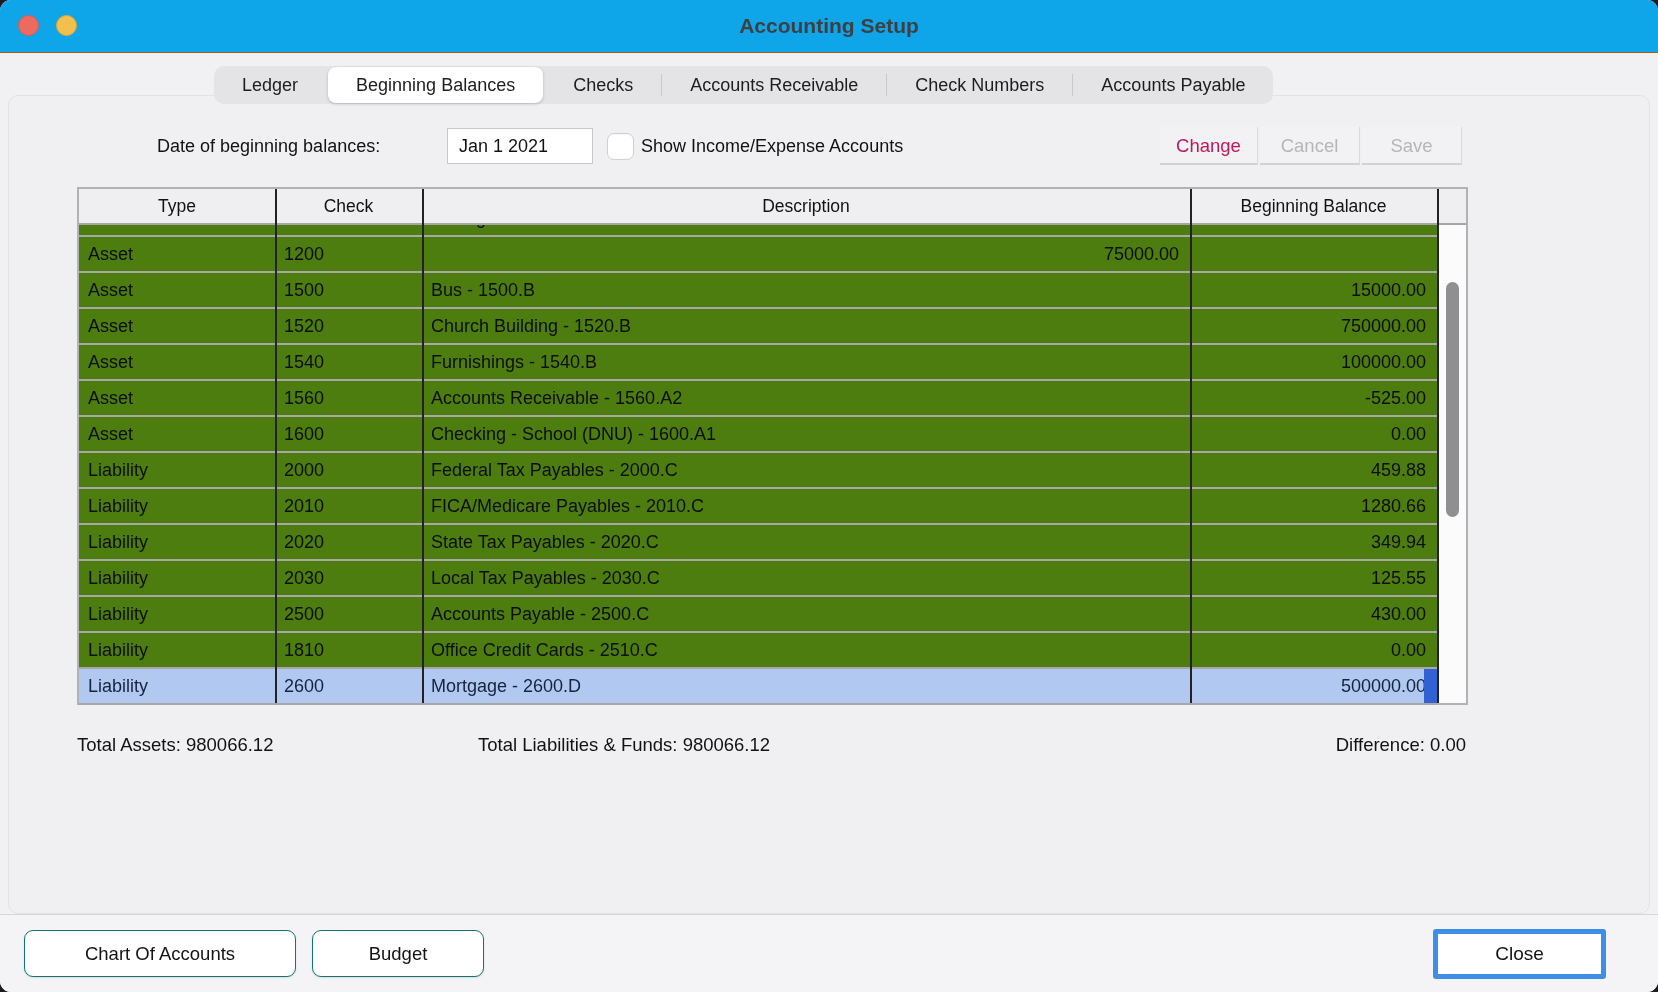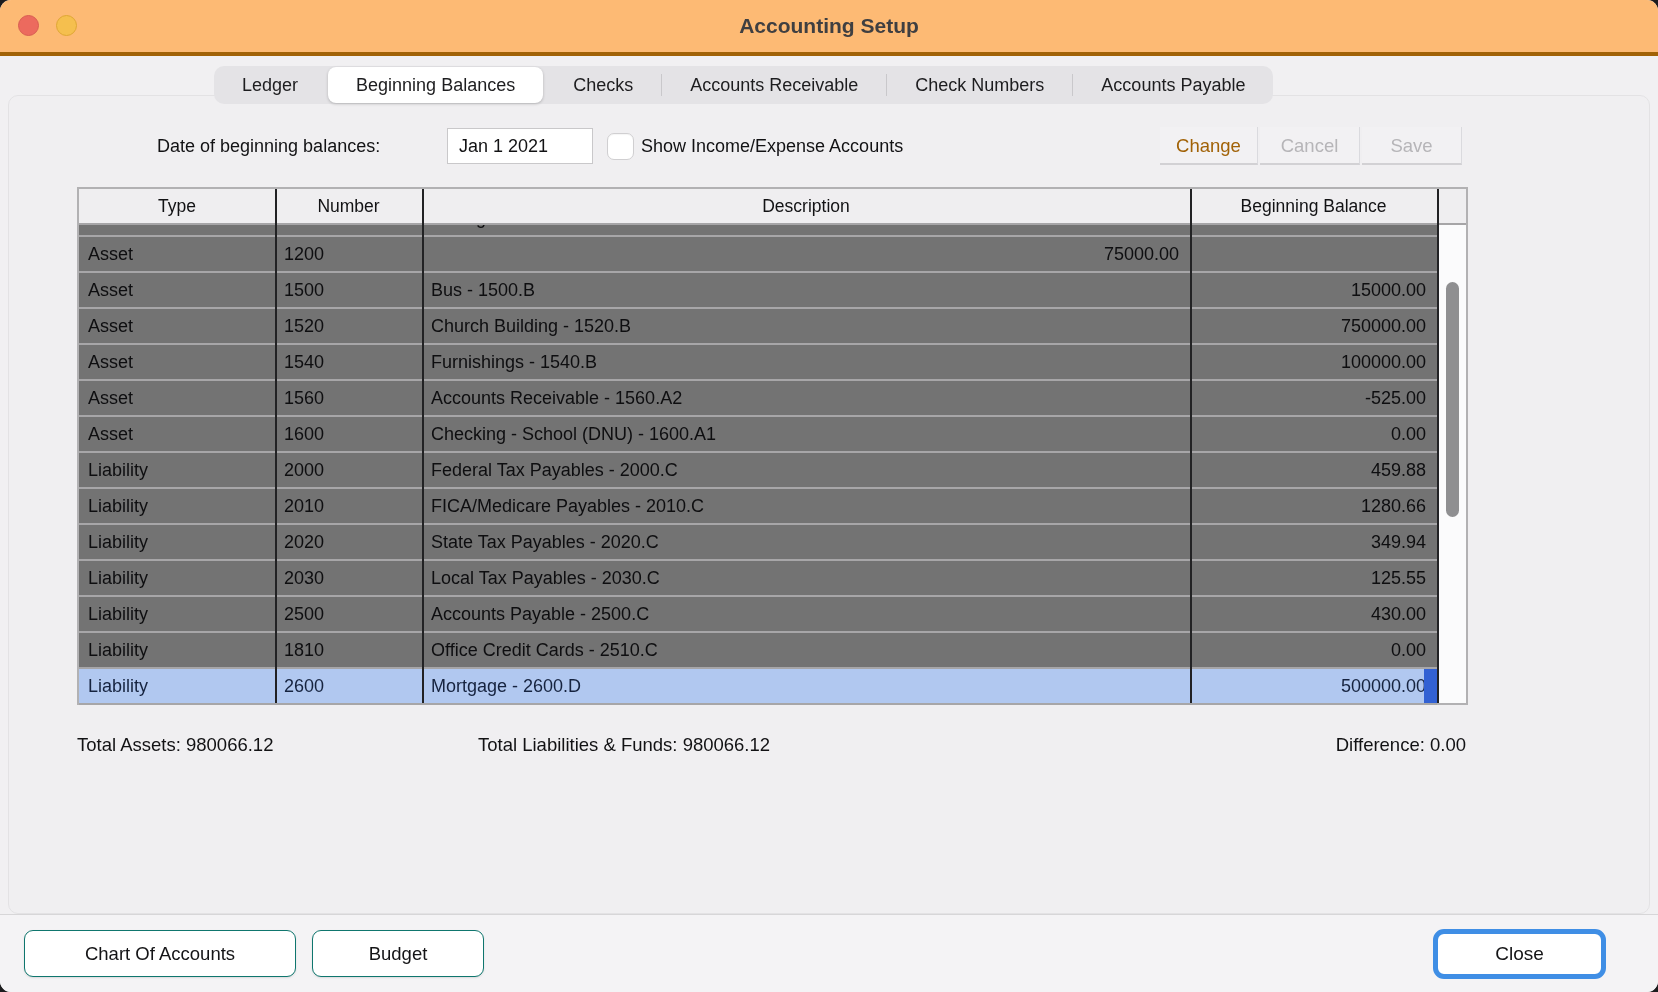--- a/index.html
+++ b/index.html
@@ -1,19 +1,19 @@
 <!DOCTYPE html>
 <html><head>
 <meta charset="utf-8">
 <style>
   html,body{margin:0;padding:0;background:#1c1c1e;font-family:"Liberation Sans",sans-serif;}
   .window{position:relative;width:1658px;height:992px;background:#f1f0f2;border-radius:11px;overflow:hidden;
           -webkit-font-smoothing:antialiased;}
   
-  .titlebar{position:absolute;left:0;top:0;right:0;height:52px;background:#fdba74;border-bottom:4px solid #a16207;}
+  .titlebar{position:absolute;left:0;top:0;right:0;height:52px;background:#0ea5e9;border-bottom:1px solid #a16207;}
   .title{position:absolute;left:0;right:0;top:0;height:52px;line-height:52px;text-align:center;
          font-size:21px;font-weight:bold;color:#3f3f41;}
   .tl{position:absolute;top:15px;width:21px;height:21px;border-radius:50%;}
   .tl.red{left:18px;background:#ec6a5e;border:1px solid #d85d52;box-sizing:border-box;}
   .tl.yellow{left:56px;background:#f5bf4e;border:1px solid #dfa733;box-sizing:border-box;}
   
   .panel{position:absolute;left:8px;right:8px;top:95px;bottom:78px;background:#f0eff1;
          border:1px solid #e3e2e4;border-radius:10px;}
   
   .tabs{position:absolute;left:214px;top:66px;height:38px;display:flex;align-items:stretch;
@@ -24,52 +24,52 @@
   .tabdiv.hidden{background:transparent;}
   
   .lbl{position:absolute;font-size:18px;color:#121214;}
   .date-input{position:absolute;left:447px;top:128px;width:146px;height:36px;box-sizing:border-box;
               background:#fff;border:1px solid #c9c8ca;font-size:18px;padding:0 0 0 11px;color:#121214;
               font-family:"Liberation Sans",sans-serif;outline:none;}
   .checkbox{position:absolute;left:607px;top:133px;width:25px;height:25px;background:#fff;
             border:1px solid #d0cfd1;border-radius:7px;box-shadow:inset 0 1px 1px rgba(0,0,0,.04);}
   .flatbtn{position:absolute;top:127px;height:38px;line-height:38px;text-align:center;font-size:18.5px;
            background:#f2f1f3;border-right:1px solid #dadade;border-bottom:2px solid #d2d1d4;box-sizing:border-box;}
-  .flatbtn.enabled{color:#a16207;}
+  .flatbtn.enabled{color:#be185d;}
   .flatbtn.disabled{color:#b6b5b8;}
   
   .table{position:absolute;left:77px;top:187px;width:1391px;height:518px;box-sizing:border-box;
          border:2px solid #b2b1b3;background:#fff;}
   .thead{position:absolute;left:0;top:0;right:0;height:34px;background:#efeef0;border-bottom:2px solid #a6a5a7;
          display:grid;grid-template-columns:196px 147px 768px 247px 1fr;align-items:center;}
   .th{text-align:center;font-size:17.5px;color:#121214;}
   .vline{position:absolute;top:0;bottom:0;width:2px;background:#222224;z-index:3;}
   .scrollarea{position:absolute;top:36px;bottom:0;right:0;width:27px;background:#fbfbfc;}
   .thumb{position:absolute;width:13px;border-radius:6.5px;background:#8f8f91;}
   .tbody{position:absolute;left:0;top:36px;width:1358px;height:480px;overflow:hidden;}
   .trow{display:grid;grid-template-columns:196px 147px 768px 247px;height:34px;border-bottom:2px solid #a7a6a8;
-        background:#737373;align-items:center;font-size:18px;color:#0e0e10;position:relative;}
+        background:#4d7c0f;align-items:center;font-size:18px;color:#0e0e10;position:relative;}
   .trow:first-child{margin-top:-24px;}
   .trow.sel{background:#b1c8f0;color:#16233f;}
   .cell{white-space:nowrap;overflow:hidden;}
   .c-type,.c-number,.c-description{padding-left:9px;}
   .c-balance{text-align:right;padding-right:11px;}
   .endblock{position:absolute;right:0;top:0;bottom:0;width:13px;background:#3261d3;}
   
   .totals{position:absolute;top:734px;left:0;right:0;height:24px;font-size:18.5px;color:#121214;}
   .tot-a{position:absolute;left:77px;}
   .tot-l{position:absolute;left:478px;}
   .tot-d{position:absolute;right:192px;}
   
   .footer{position:absolute;left:0;right:0;bottom:0;height:77px;background:#f4f3f5;border-top:1px solid #d7d6d8;}
   .footbtn{position:absolute;top:15px;height:47px;box-sizing:border-box;background:#fff;border:1px solid #0f766e;
            border-radius:9px;box-shadow:0 1px 2px rgba(0,0,0,.10);font-size:18.5px;color:#141416;
            display:flex;align-items:center;justify-content:center;}
   .closebtn{position:absolute;left:1433px;top:14px;width:173px;height:50px;box-sizing:border-box;background:#fff;
-            border:5px solid #3f8ee5;border-radius:11px;font-size:19px;color:#141416;
+            border:5px solid #3f8ee5;border-radius:3px;font-size:19px;color:#141416;
             display:flex;align-items:center;justify-content:center;}
 </style>
 </head>
 <body>
 
 <div class="window">
 
   <div class="titlebar">
     <div class="tl red"></div>
     <div class="tl yellow"></div>
@@ -96,21 +96,21 @@
   <input class="date-input" type="text" value="Jan 1 2021" style="">
   <div class="checkbox"></div>
   <div class="lbl" style="left:641px;top:136px;">Show Income/Expense Accounts</div>
   <div class="flatbtn enabled" style="left:1160px;width:98px;">Change</div>
   <div class="flatbtn disabled" style="left:1260px;width:100px;">Cancel</div>
   <div class="flatbtn disabled" style="left:1362px;width:100px;">Save</div>
 
   <div class="table">
     <div class="thead">
       <div class="th">Type</div>
-      <div class="th">Number</div>
+      <div class="th">Check</div>
       <div class="th">Description</div>
       <div class="th">Beginning Balance</div>
       <div class="th"></div>
     </div>
     <div class="tbody" id="rows">
         <div class="trow">
           <div class="cell c-type">Asset</div>
           <div class="cell c-number">1100</div>
           <div class="cell c-description">Savings - 1100.A1</div>
           <div class="cell c-balance">5745.66</div>

